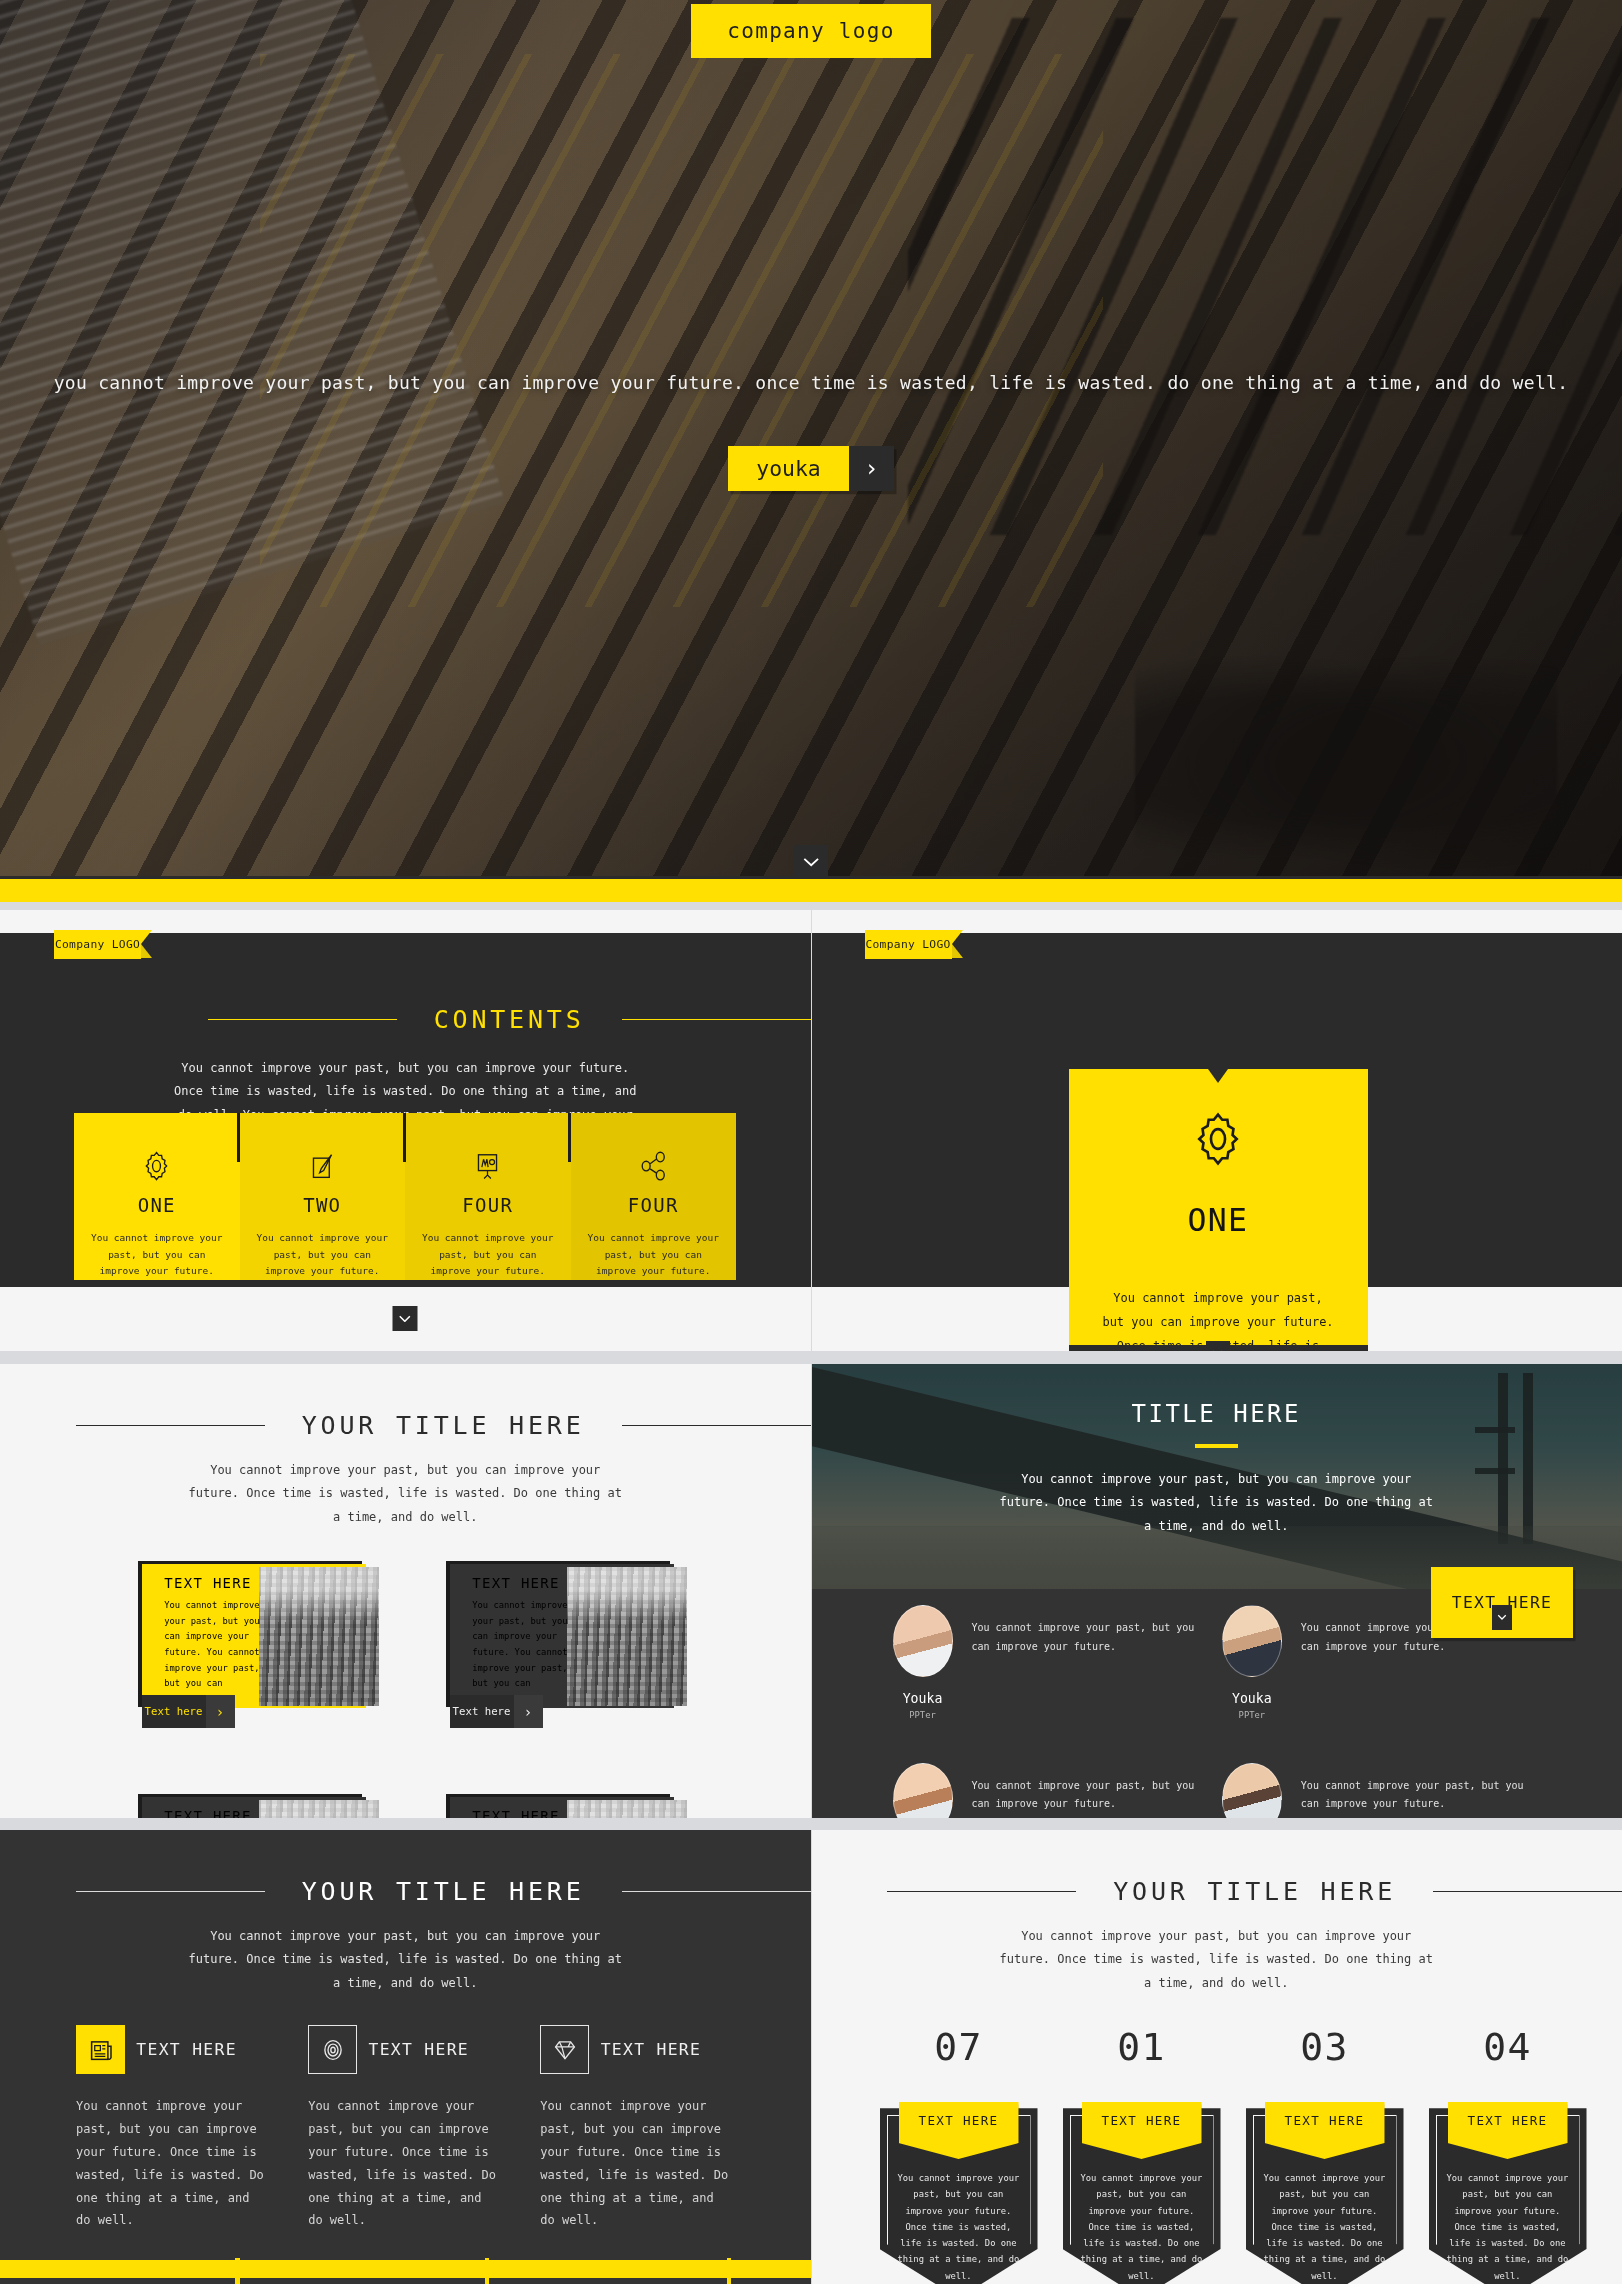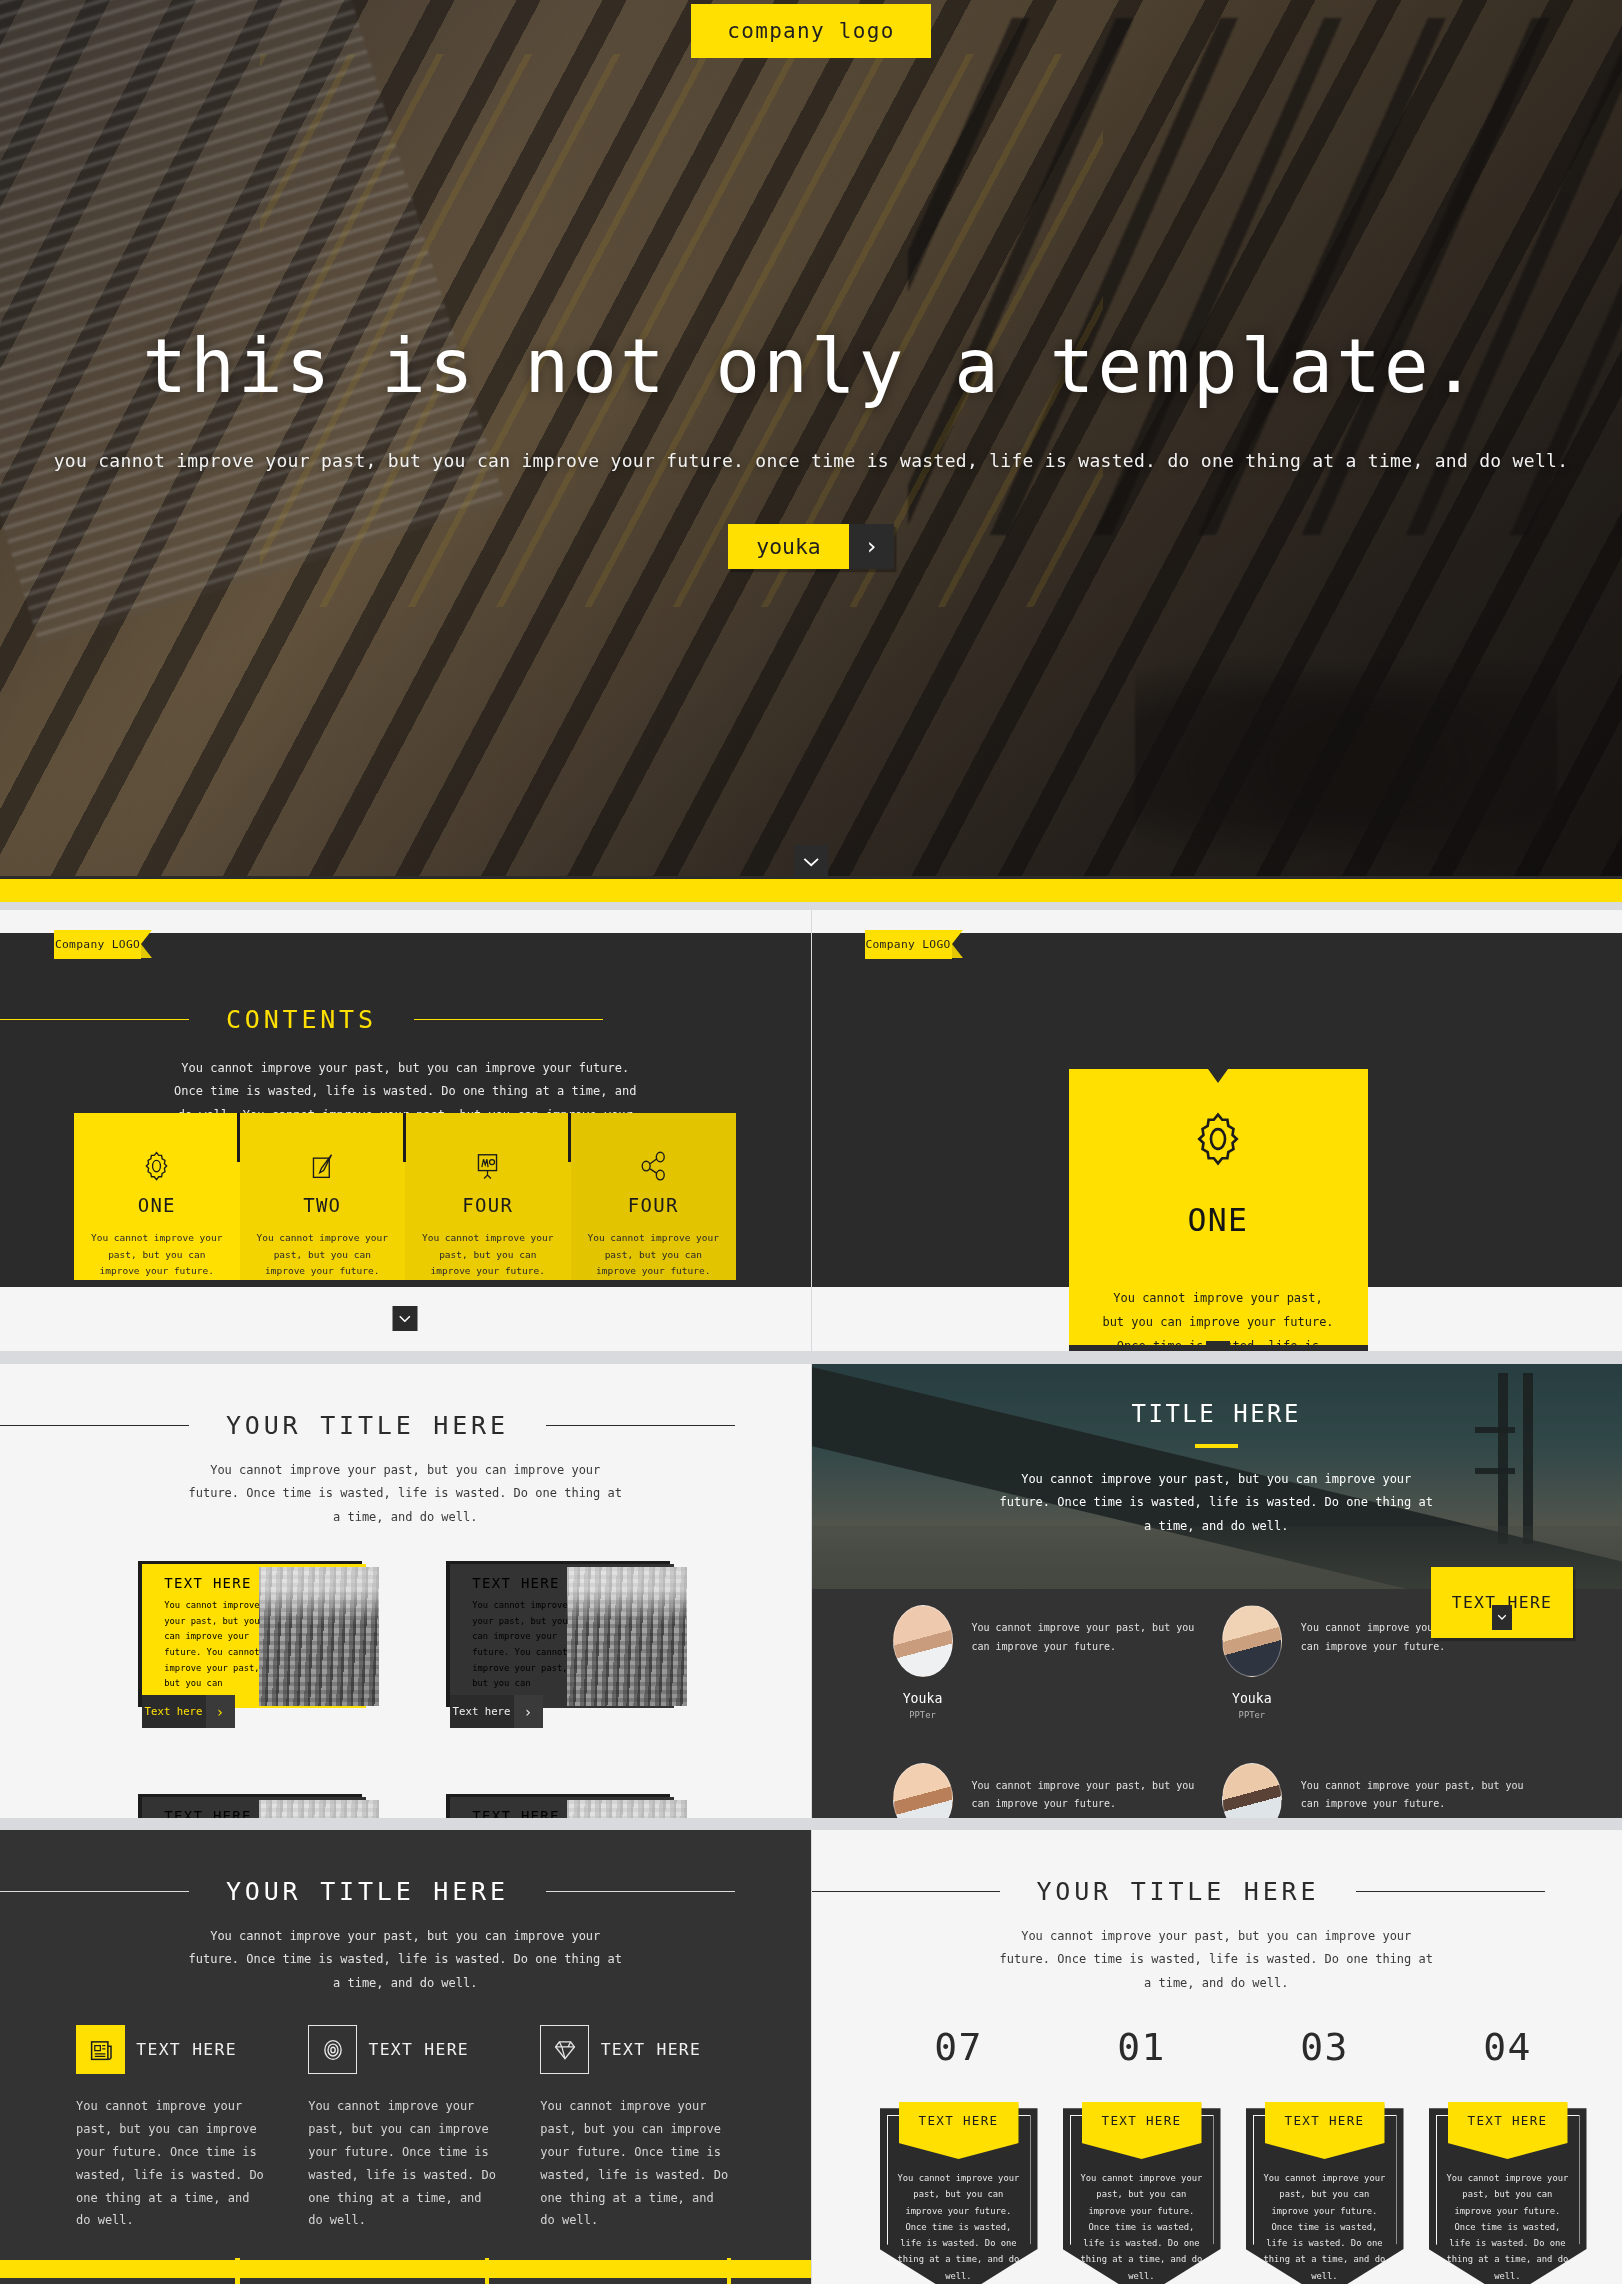--- a/index.html
+++ b/index.html
@@ -104,21 +104,21 @@
   }
   .tab-logo::after{
     content:""; position:absolute; right:-11.3px; top:0; width:0; height:0;
     border-top:14.5px solid #FFE000; border-bottom:14.5px solid #e3c700; border-right:11.3px solid transparent;
   }
 
   .darkband{ position:absolute; left:0; width:100%; background:#2b2b2b; }
 
   .sec-head{ text-align:center; position:relative; }
   .sec-title-row{
-    display:flex; align-items:center; justify-content:flex-start; gap:37px;
+    display:flex; align-items:center; justify-content:flex-end; gap:37px;
   }
   .sec-line{ width:189px; height:0.6px; }
   .sec-title{
     font-size:25px; letter-spacing:3.8px; white-space:nowrap;
   }
   .sec-para{ margin-top:19px; font-size:12px; line-height:1.95; }
 
   
   .contents-cards{
     position:absolute; left:74px; top:203px; display:flex; width:662px; height:167px; z-index:4;
@@ -298,21 +298,20 @@
 
 <div class="page">
 
   <div class="hero">
     <div class="hero-bg"></div>
     <div class="hero-pencils"></div>
     <div class="hero-glass"></div>
     <div class="hero-shade"></div>
 
     <div class="hero-inner">
-      <div class="hero-title">this is not only a template.</div>
       <div class="hero-sub">you cannot improve your past, but you can improve your future. once time is wasted, life is wasted. do one thing at a time, and do well.</div>
       <div class="hero-btn">
         <div class="lbl">youka</div>
         <div class="arw">›</div>
       </div>
     </div>
 
     <div class="scrolldown">
       <svg width="16.4" height="10" viewBox="0 0 26 16">
         <path d="M2 3 L13 13 L24 3" fill="none" stroke="#fff" stroke-width="3"></path>

